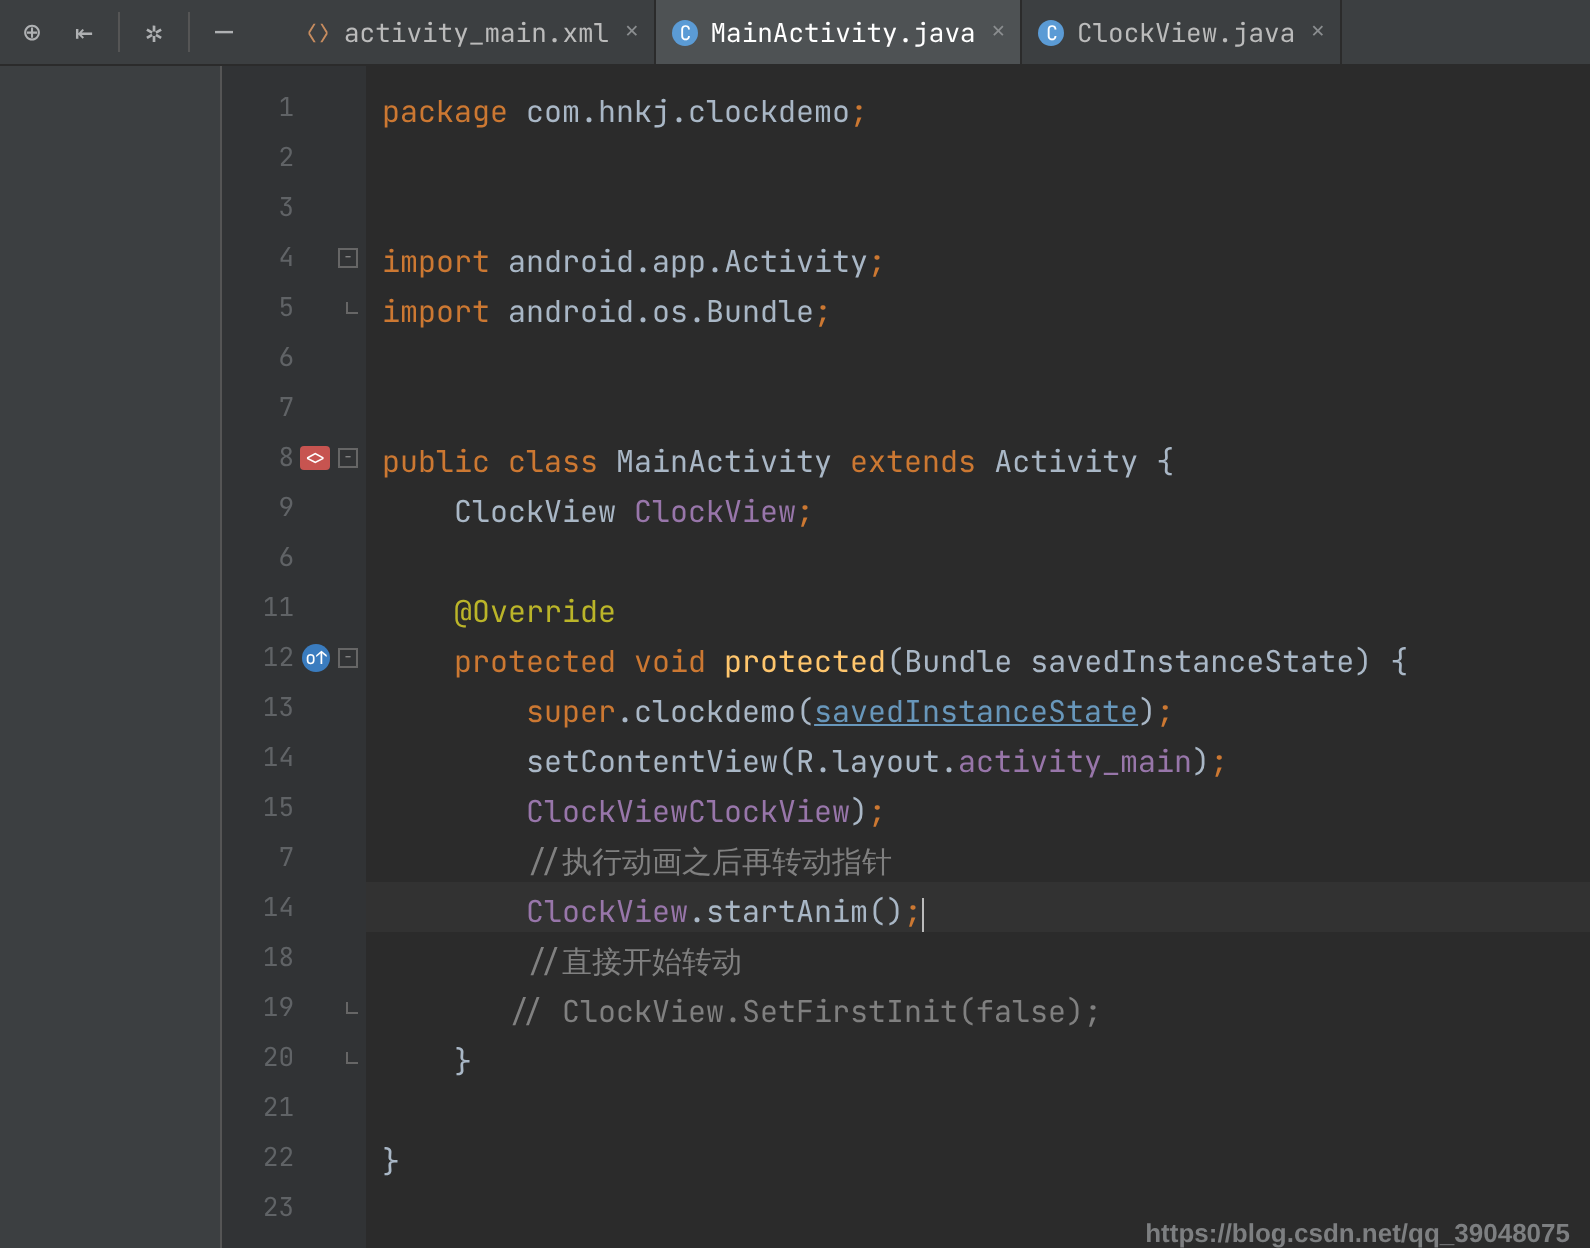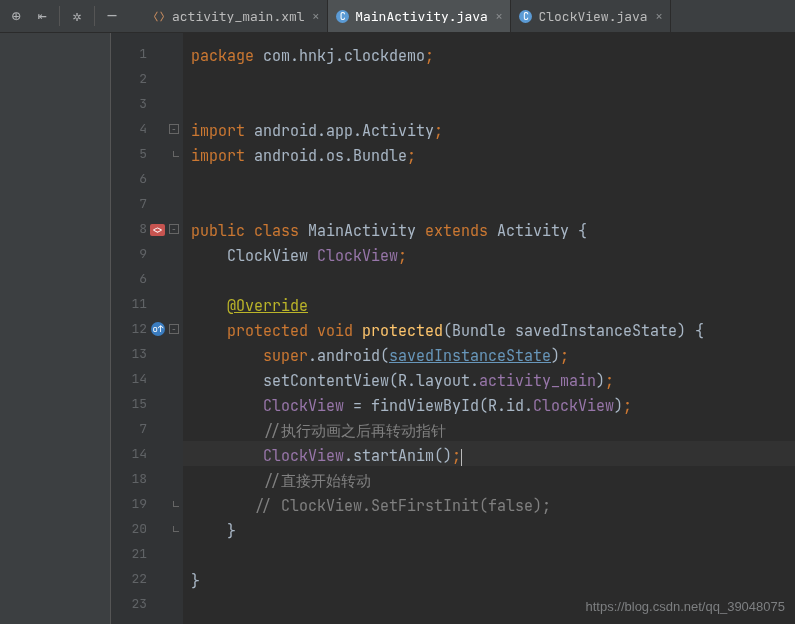--- a/index.html
+++ b/index.html
@@ -136,32 +136,33 @@
   align-items: flex-end;
   padding-left: 8px;
   white-space: pre;
   font-size: 15px;
 }
 .code-line.current { background: #323232; }
 .kw { color: #cc7832; }
 .ident { color: #a9b7c6; }
 .fn { color: #ffc66d; }
 .str-mem { color: #9876aa; }
-.anno { color: #bbb529; text-decoration: underline; }
+.anno { color: #bbb529; }
 .cmt { color: #808080; }
 .underline { text-decoration: underline; color: #6897bb; }
 .mem-purple { color: #9876aa; }
 .semi { color: #cc7832; }
 .watermark {
   position: absolute;
-  bottom: 10px;
+  bottom: 0;
   right: 10px;
   color: #7d7f81;
   font-size: 13px;
   font-family: sans-serif;
+  font-weight: bold;
 }
 .cursor-bar {
   display: inline-block;
   width: 1px;
   height: 17px;
   background: #bbbbbb;
   vertical-align: middle;
 }
 </style>
 </head>
@@ -228,23 +229,23 @@
       <div class="code-line"></div>
       <div class="code-line"><span class="kw">import</span><span class="ident"> android.app.Activity</span><span class="semi">;</span></div>
       <div class="code-line"><span class="kw">import</span><span class="ident"> android.os.Bundle</span><span class="semi">;</span></div>
       <div class="code-line"></div>
       <div class="code-line"></div>
       <div class="code-line"><span class="kw">public </span><span class="kw">class </span><span class="ident">MainActivity </span><span class="kw">extends </span><span class="ident">Activity </span><span class="ident">{</span></div>
       <div class="code-line"><span>    </span><span class="ident">ClockView </span><span class="mem-purple">ClockView</span><span class="semi">;</span></div>
       <div class="code-line"></div>
       <div class="code-line"><span>    </span><span class="anno">@Override</span></div>
       <div class="code-line"><span>    </span><span class="kw">protected </span><span class="kw">void </span><span class="fn">protected</span><span class="ident">(Bundle savedInstanceState) {</span></div>
-      <div class="code-line"><span>        </span><span class="kw">super</span><span class="ident">.android(</span><span class="underline">savedInstanceState</span><span class="ident">)</span><span class="semi">;</span></div>
+      <div class="code-line"><span>        </span><span class="kw">super</span><span class="ident">.clockdemo(</span><span class="underline">savedInstanceState</span><span class="ident">)</span><span class="semi">;</span></div>
       <div class="code-line"><span>        </span><span class="ident">setContentView(R.layout.</span><span class="str-mem">activity_main</span><span class="ident">)</span><span class="semi">;</span></div>
-      <div class="code-line"><span>        </span><span class="mem-purple">ClockView</span><span class="ident"> = findViewById(R.id.</span><span class="str-mem">ClockView</span><span class="ident">)</span><span class="semi">;</span></div>
+      <div class="code-line"><span>        </span><span class="mem-purple">ClockView</span><span class="str-mem">ClockView</span><span class="ident">)</span><span class="semi">;</span></div>
       <div class="code-line"><span>        </span><span class="cmt">//执行动画之后再转动指针</span></div>
       <div class="code-line current"><span>        </span><span class="mem-purple">ClockView</span><span class="ident">.startAnim()</span><span class="semi">;</span><span class="cursor-bar"></span></div>
       <div class="code-line"><span>        </span><span class="cmt">//直接开始转动</span></div>
       <div class="code-line"><span>       </span><span class="cmt">// ClockView.SetFirstInit(false);</span></div>
       <div class="code-line"><span>    </span><span class="ident">}</span></div>
       <div class="code-line"></div>
       <div class="code-line"><span class="ident">}</span></div>
       <div class="code-line"></div>
     </div>
 </div>

